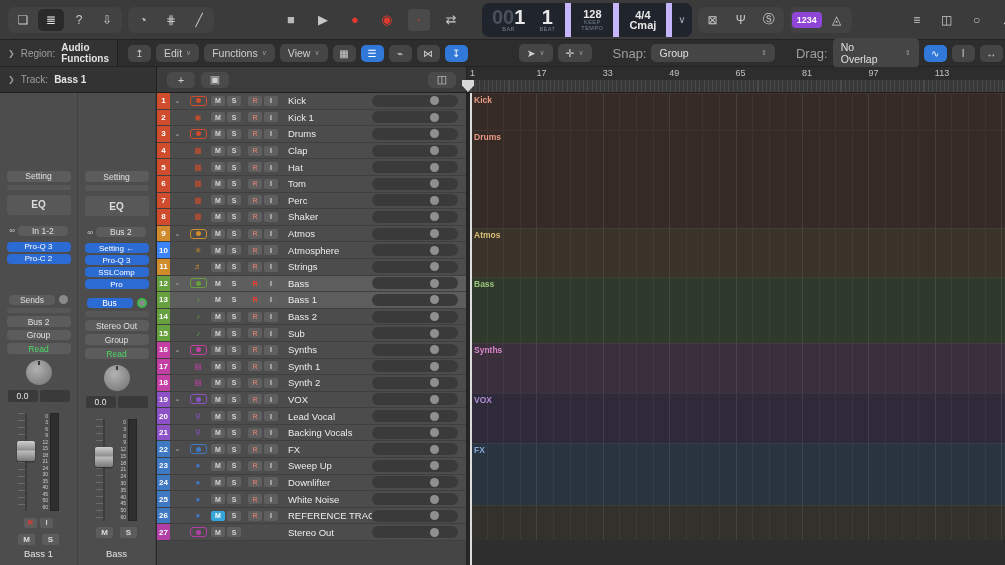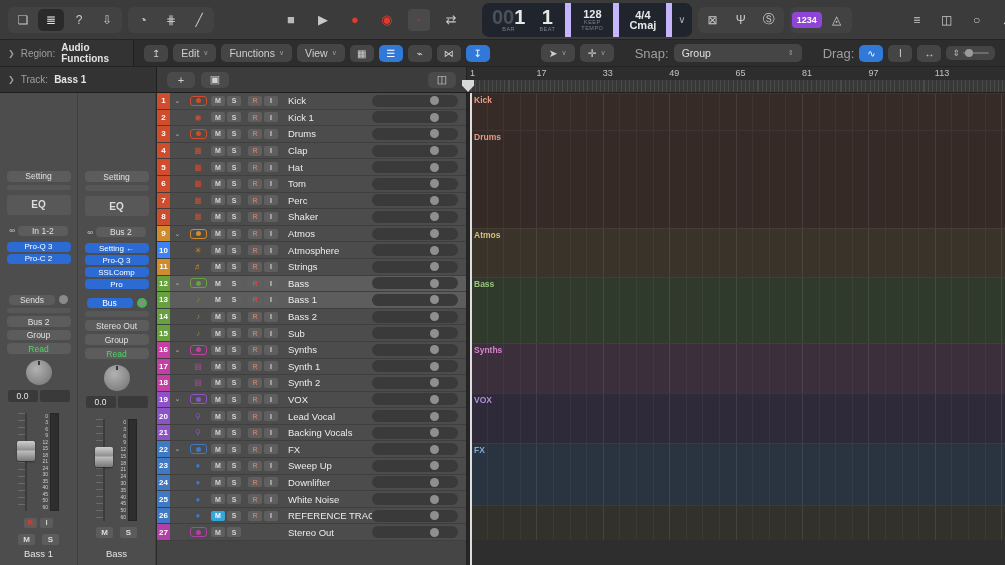--- a/index.html
+++ b/index.html
@@ -247,20 +247,24 @@
       <div class="tb-btn">
           <span>✛</span>
           <span class="tb-chev">∨</span>
         </div>
       <span class="tb-label">Snap:</span>
       <div class="tb-select" style="width:128px;">
           <span>Group</span>
           <span class="tb-chev" style="margin-left:auto;">⇕</span>
         </div>
       <span class="tb-label">Drag:</span>
+      <div class="tb-select">
+          <span>No Overlap</span>
+          <span class="tb-chev">⇕</span>
+        </div>
       <div class="tb-ico blue">∿</div>
       <div class="tb-ico">Ι</div>
       <div class="tb-ico">↔</div>
       <div class="zoom-slider">
           <span>⇕</span>
           <span class="zs-track">
             <span class="zs-knob"></span>
           </span>
         </div>
 

